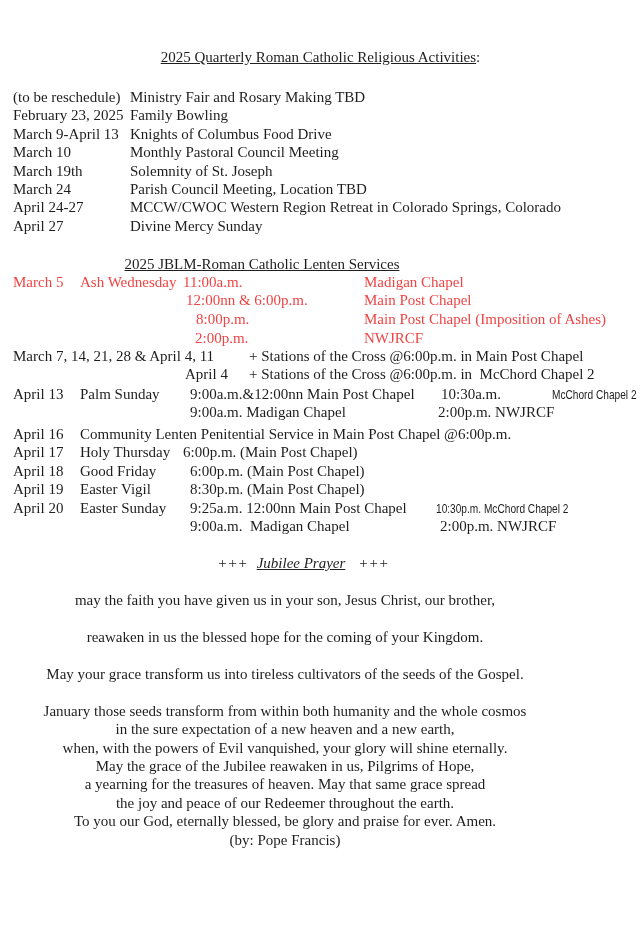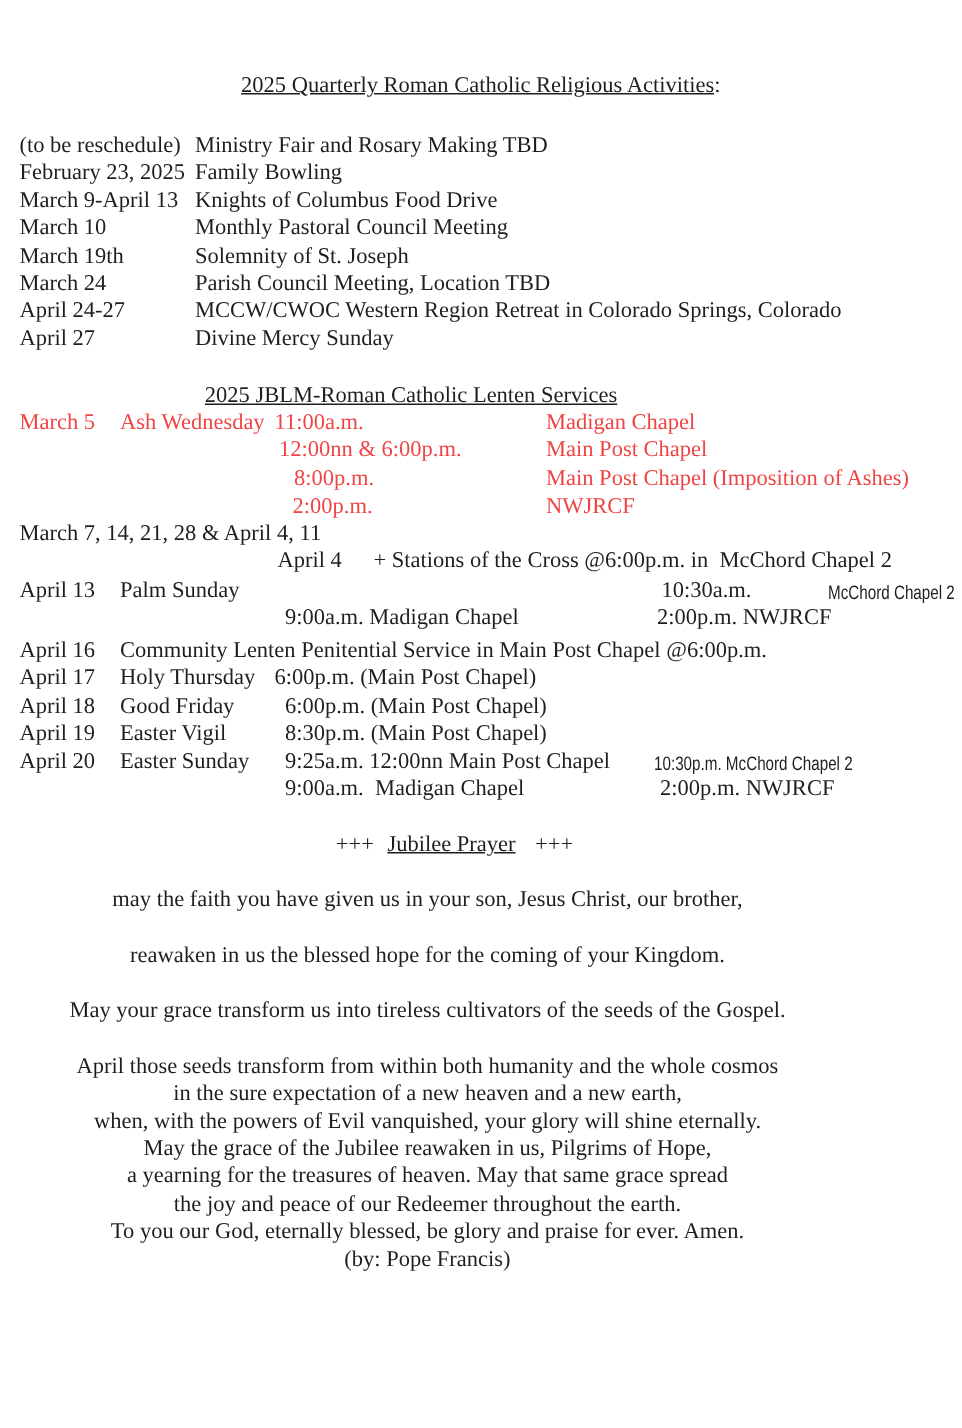--- a/index.html
+++ b/index.html
@@ -10,22 +10,22 @@
     color:#1e1e1e;
     overflow:hidden;
   }
   .page { position:relative; width:641px; height:952px; background:#ffffff; overflow:hidden; }
   .line { position:absolute; left:0; width:641px; height:19px; font-size:15px; line-height:17px; white-space:pre; }
   .abs  { position:absolute; top:0; white-space:pre; }
   .u    { text-decoration:underline; }
   .muted{ color:#ef4444; }
   .ctr  { text-align:center; }
   .w641 { width:641px; }
-  .w524 { width:524px;margin-left:12px; }
-  .w606 { width:606px; }
+  .w524 { width:524px; }
+  .w606 { width:606px;font-style:italic; }
   .w570 { width:570px; }
   .cond {
     font-family:"Liberation Sans", sans-serif;
     font-size:13px;
     display:inline-block;
     transform:scaleX(0.78);
     transform-origin:0 100%;
     white-space:pre;
   }
   .phead-title { text-decoration:underline; margin:0 9px; padding-right:4px; }
@@ -86,29 +86,31 @@
     <span class="abs" style="left:196px">8:00p.m.</span>
     <span class="abs" style="left:364px">Main Post Chapel (Imposition of Ashes)</span>
   </div>
   <div class="line muted" style="top:330px">
     <span class="abs" style="left:195px">2:00p.m.</span>
     <span class="abs" style="left:364px">NWJRCF</span>
   </div>
 
   <div class="line" style="top:348px">
     <span class="abs" style="left:13px">March 7, 14, 21, 28 &amp; April 4, 11</span>
+    <span class="abs" style="left:249px">+ Stations of the Cross @6:00p.m. in Main Post Chapel</span>
   </div>
   <div class="line" style="top:366px">
     <span class="abs" style="left:185px">April 4</span>
     <span class="abs" style="left:249px">+ Stations of the Cross @6:00p.m. in  McChord Chapel 2</span>
   </div>
 
   <div class="line" style="top:386px">
     <span class="abs" style="left:13px">April 13</span>
     <span class="abs" style="left:80px">Palm Sunday</span>
+    <span class="abs" style="left:190px">9:00a.m.&amp;12:00nn Main Post Chapel</span>
     <span class="abs" style="left:441px">10:30a.m.</span>
     <span class="abs cond" style="left:552px">McChord Chapel 2</span>
   </div>
   <div class="line" style="top:404px">
     <span class="abs" style="left:190px">9:00a.m. Madigan Chapel</span>
     <span class="abs" style="left:438px">2:00p.m. NWJRCF</span>
   </div>
 
   <div class="line" style="top:426px">
     <span class="abs" style="left:13px">April 16</span>
@@ -140,21 +142,21 @@
     <span class="abs" style="left:440px">2:00p.m. NWJRCF</span>
   </div>
 
   <div class="line ctr w606" style="top:555px"><span>+++</span><span class="phead-title">Jubilee Prayer</span><span>+++</span></div>
 
   <div class="line ctr w570" style="top:592px">may the faith you have given us in your son, Jesus Christ, our brother,</div>
   <div class="line ctr w570" style="top:629px">reawaken in us the blessed hope for the coming of your Kingdom.</div>
 
   <div class="line ctr w570" style="top:666px">May your grace transform us into tireless cultivators of the seeds of the Gospel.</div>
 
-  <div class="line ctr w570" style="top:703px">April those seeds transform from within both humanity and the whole cosmos</div>
+  <div class="line ctr w570" style="top:703px">January those seeds transform from within both humanity and the whole cosmos</div>
   <div class="line ctr w570" style="top:721px">in the sure expectation of a new heaven and a new earth,</div>
   <div class="line ctr w570" style="top:740px">when, with the powers of Evil vanquished, your glory will shine eternally.</div>
   <div class="line ctr w570" style="top:758px">May the grace of the Jubilee reawaken in us, Pilgrims of Hope,</div>
   <div class="line ctr w570" style="top:776px">a yearning for the treasures of heaven. May that same grace spread</div>
   <div class="line ctr w570" style="top:795px">the joy and peace of our Redeemer throughout the earth.</div>
   <div class="line ctr w570" style="top:813px">To you our God, eternally blessed, be glory and praise for ever. Amen.</div>
   <div class="line ctr w570" style="top:832px">(by: Pope Francis)</div>
 
 </div>
 

